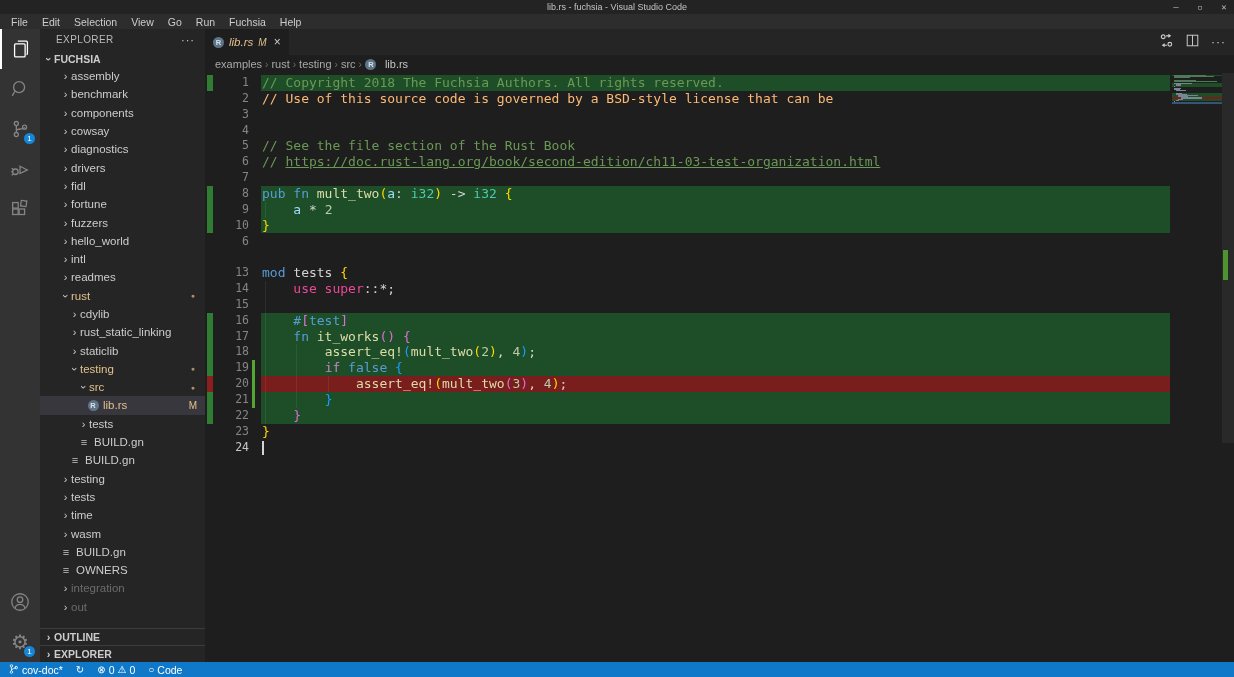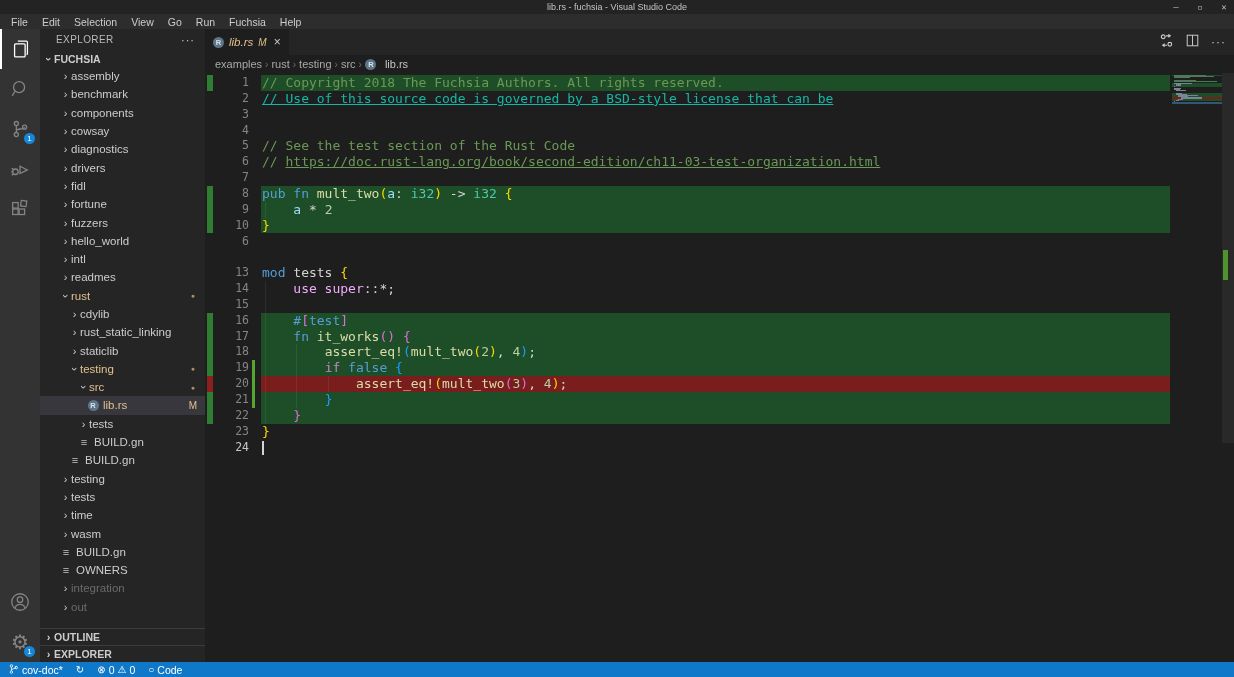--- a/index.html
+++ b/index.html
@@ -442,31 +442,31 @@
         <div class="ruler-mark" style="left: 1px; top: 177px; width: 5px; height: 30px; background: rgb(85, 166, 48); opacity: 0.85;"></div>
           </div>
       <div class="code-line" style="top: 2px;">
             <div class="line-bg" style="background: rgb(30, 78, 40);"></div>
             <div class="cov-bar" style="background: rgb(47, 125, 50);"></div>
             <div class="lnum">1</div>
             <div class="ctext"><span style="color: rgb(106, 153, 85);">// Copyright 2018 The Fuchsia Authors. All rights reserved.</span></div>
           </div>
           <div class="code-line" style="top: 17.85px;">
             <div class="lnum">2</div>
-            <div class="ctext"><span style="color: #14b8a6; text-decoration: underline;">// Use of this source code is governed by a BSD-style license that can be</span></div>
+            <div class="ctext"><span style="color: #fdba74;">// Use of this source code is governed by a BSD-style license that can be</span></div>
           </div>
           <div class="code-line" style="top: 33.7px;">
             <div class="lnum">3</div>
           </div>
           <div class="code-line" style="top: 49.55px;">
             <div class="lnum">4</div>
           </div>
           <div class="code-line" style="top: 65.4px;">
             <div class="lnum">5</div>
-            <div class="ctext"><span style="color: rgb(106, 153, 85);">// See the test section of the Rust Code</span></div>
+            <div class="ctext"><span style="color: rgb(106, 153, 85);">// See the file section of the Rust Book</span></div>
           </div>
           <div class="code-line" style="top: 81.25px;">
             <div class="lnum">6</div>
             <div class="ctext"><span style="color: rgb(106, 153, 85);">// </span><span class="lk" style="color: rgb(106, 153, 85);">https://doc.rust-lang.org/book/second-edition/ch11-03-test-organization.html</span></div>
           </div>
           <div class="code-line" style="top: 97.1px;">
             <div class="lnum">7</div>
           </div>
           <div class="code-line" style="top: 112.95px;">
             <div class="line-bg" style="background: rgb(30, 78, 40);"></div>
@@ -490,21 +490,21 @@
           <div class="code-line" style="top: 160.5px;">
             <div class="lnum">6</div>
           </div>
           <div class="code-line" style="top: 192.2px;">
             <div class="lnum">13</div>
             <div class="ctext"><span style="color: rgb(86, 156, 214);">mod </span><span style="color: rgb(212, 212, 212);">tests </span><span style="color: rgb(255, 215, 0);">{</span></div>
           </div>
           <div class="code-line" style="top: 208.05px;">
             <div class="lnum">14</div>
             <div class="guide" style="left: 60px;"></div>
-            <div class="ctext">    <span style="color: #f0abfc;">use super</span><span style="color: rgb(212, 212, 212);">::*;</span></div>
+            <div class="ctext">    <span style="color: #ec4899;">use super</span><span style="color: rgb(212, 212, 212);">::*;</span></div>
           </div>
           <div class="code-line" style="top: 223.9px;">
             <div class="lnum">15</div>
             <div class="guide" style="left: 60px;"></div>
           </div>
           <div class="code-line" style="top: 239.75px; text-decoration: underline;">
             <div class="line-bg" style="background: rgb(30, 78, 40);"></div>
             <div class="cov-bar" style="background: rgb(47, 125, 50);"></div>
             <div class="lnum">16</div>
             <div class="guide" style="left: 60px;"></div>

